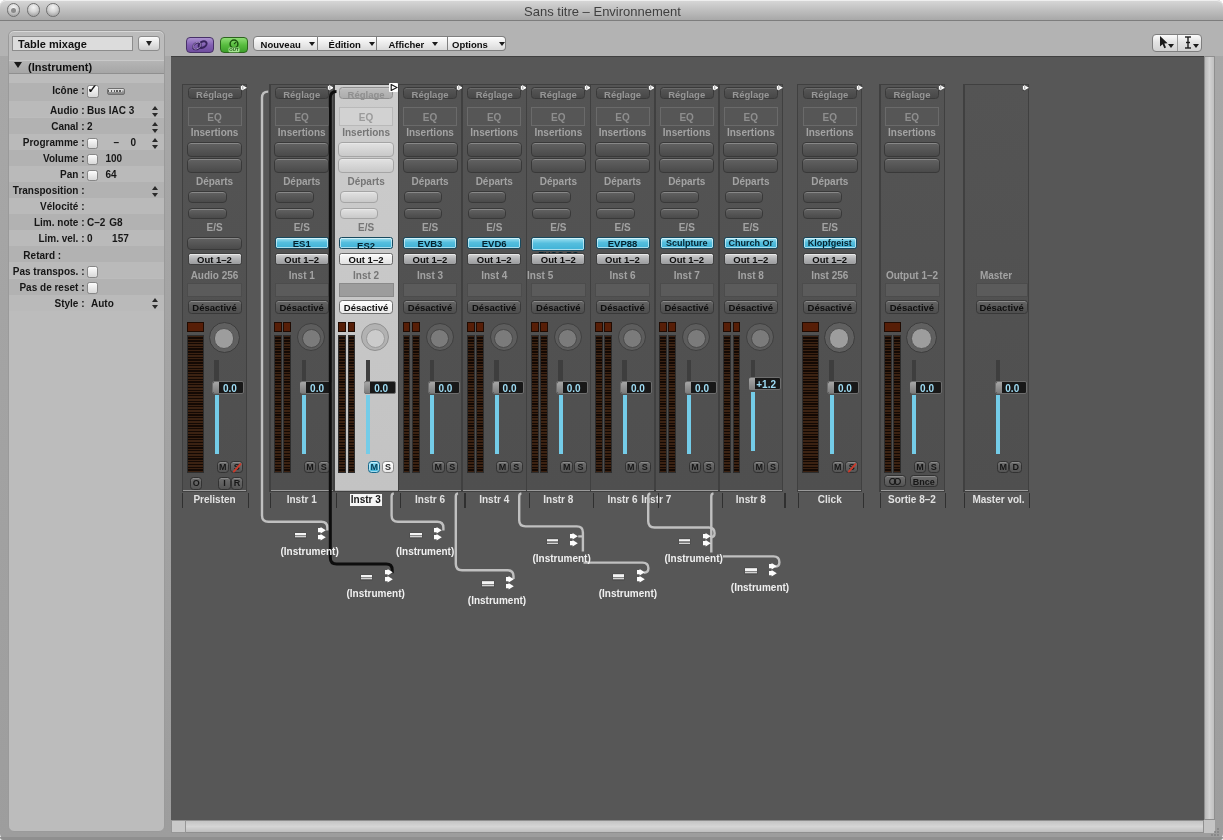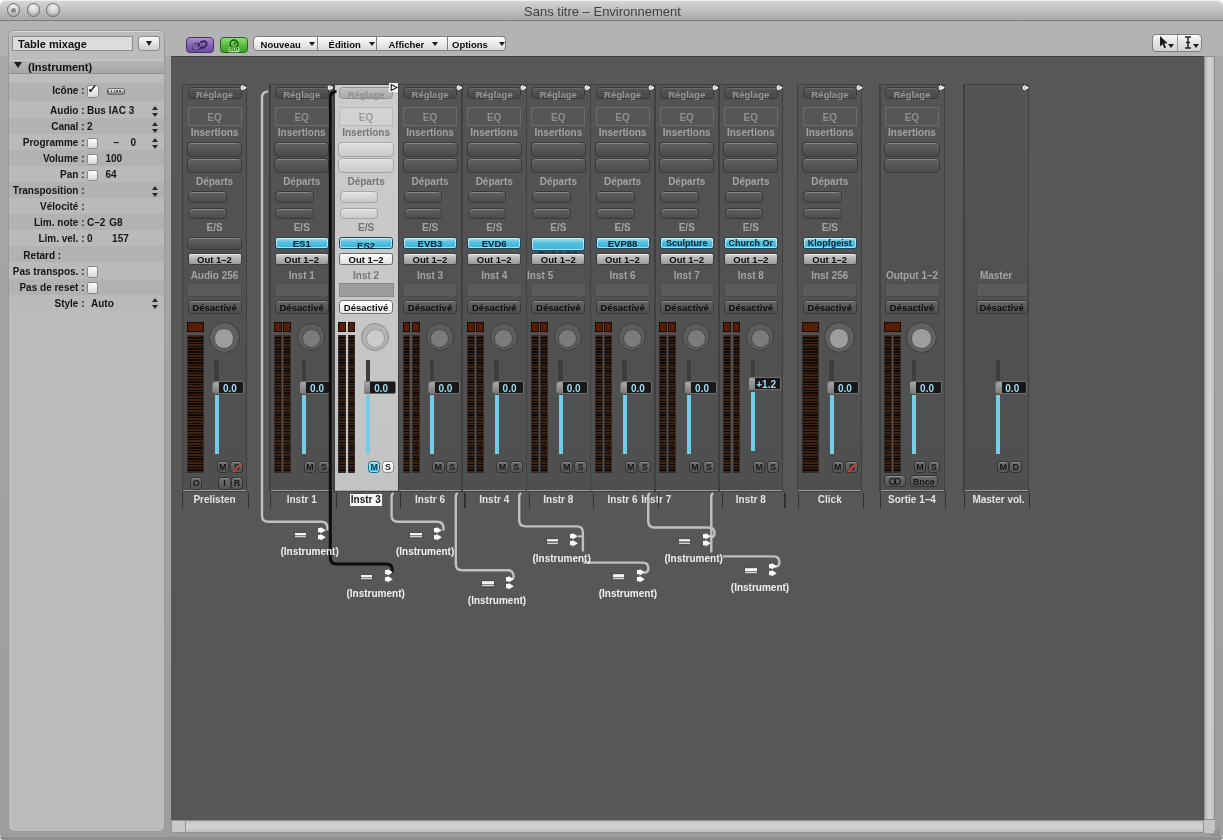--- a/index.html
+++ b/index.html
@@ -503,21 +503,21 @@
 <div style="position:absolute;left:915.3px;top:382.5px;width:23.5px;height:10.5px;text-align:center;font:bold 10px 'Liberation Sans',sans-serif;color:#9edcf4;">0.0</div>
 <div style="position:absolute;left:912.0px;top:395px;width:4px;height:59px;background:#74cce8;"></div>
 <div style="position:absolute;left:913.7px;top:461px;width:12.7px;height:12.3px;border-radius:3.5px;background:linear-gradient(#6e6e6e,#545454);border:1px solid #323232;color:#161616;box-shadow:inset 0 1px 0 rgba(255,255,255,.2);box-sizing:border-box;text-align:center;font:bold 9px/11.5px 'Liberation Sans',sans-serif;">M</div>
 <div style="position:absolute;left:927.5px;top:461px;width:12.7px;height:12.3px;border-radius:3.5px;background:linear-gradient(#6e6e6e,#545454);border:1px solid #323232;color:#161616;box-shadow:inset 0 1px 0 rgba(255,255,255,.2);box-sizing:border-box;text-align:center;font:bold 9px/11.5px 'Liberation Sans',sans-serif;">S</div>
 <div style="position:absolute;left:884.4px;top:474.7px;width:21.5px;height:12.3px;border-radius:3.5px;background:linear-gradient(#6e6e6e,#545454);border:1px solid #323232;box-sizing:border-box;box-shadow:inset 0 1px 0 rgba(255,255,255,.2);"></div>
 <svg style="position:absolute;left:888.1px;top:477.6px" width="14" height="7" viewBox="0 0 14 7">
     <circle cx="4.6" cy="3.5" r="3" fill="none" stroke="#1a1a1a" stroke-width="1.2"></circle>
     <circle cx="9.4" cy="3.5" r="3" fill="none" stroke="#1a1a1a" stroke-width="1.2"></circle>
   </svg>
 <div style="position:absolute;left:909.5px;top:474.7px;width:28.3px;height:12.3px;border-radius:3.5px;background:linear-gradient(#6e6e6e,#545454);border:1px solid #323232;box-sizing:border-box;box-shadow:inset 0 1px 0 rgba(255,255,255,.2);text-align:center;font:bold 9px 'Liberation Sans',sans-serif;color:#161616;padding-top:1px;">Bnce</div>
-<div style="position:absolute;left:870.5px;top:494px;width:83px;height:13px;text-align:center;font:bold 10px 'Liberation Sans',sans-serif;color:#e2e2e2;">Sortie 1–4</div>
+<div style="position:absolute;left:870.5px;top:494px;width:83px;height:13px;text-align:center;font:bold 10px 'Liberation Sans',sans-serif;color:#e2e2e2;">Sortie 8–2</div>
 <svg style="position:absolute;left:937.7px;top:84.2px" width="8" height="8" viewBox="0 0 8 8">
     <path d="M0.5,1.5 L2,1.5 L2,0.5 L7.5,3.7 L2,7 L2,6 L0.5,6 Z" fill="#fff" stroke="#333" stroke-width="0.6"></path>
     <line x1="2.8" y1="2.2" x2="2.8" y2="5.4" stroke="#555" stroke-width="0.6"></line>
   </svg>
 <div style="position:absolute;left:963.3px;top:84px;width:65.4px;height:408px;background:#404040;"></div>
 <div style="position:absolute;left:964.5px;top:85px;width:63px;height:406px;background:linear-gradient(#545454,#4f4f4f);border-bottom:1px solid #9a9a9a;box-sizing:border-box;"></div>
 <div style="position:absolute;left:964.5px;top:269.5px;width:63px;height:13px;text-align:center;font:bold 10px 'Liberation Sans',sans-serif;color:#a3a3a3;">Master</div>
 <div style="position:absolute;left:975.6px;top:282.5px;width:52px;height:14.5px;background:#5b5b5b;border:1px solid #4c4c4c;box-sizing:border-box;"></div>
 <div style="position:absolute;left:975.6px;top:300px;width:52px;height:13.5px;border-radius:3.5px;background:linear-gradient(#646464,#4e4e4e);border:1px solid #393939;box-sizing:border-box;text-align:center;box-shadow:inset 0 1px 0 rgba(255,255,255,.25);color:#0e0e0e;font:bold 9.5px 'Liberation Sans',sans-serif;padding-top:1.2px;">Désactivé</div>
 <div style="position:absolute;left:995.6px;top:359.5px;width:4.6px;height:21.5px;background:#3e3e3e;"></div>

